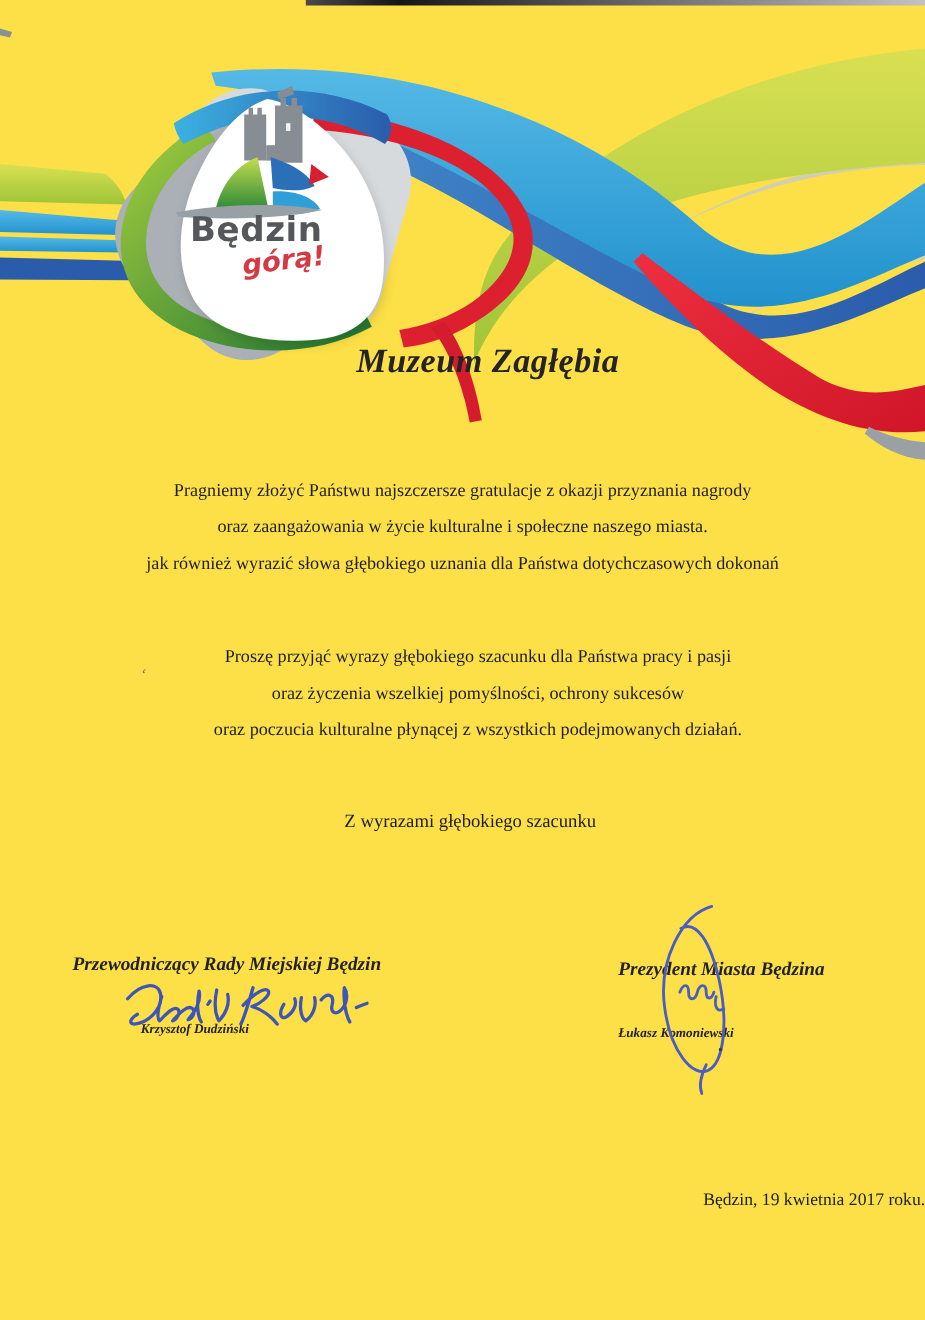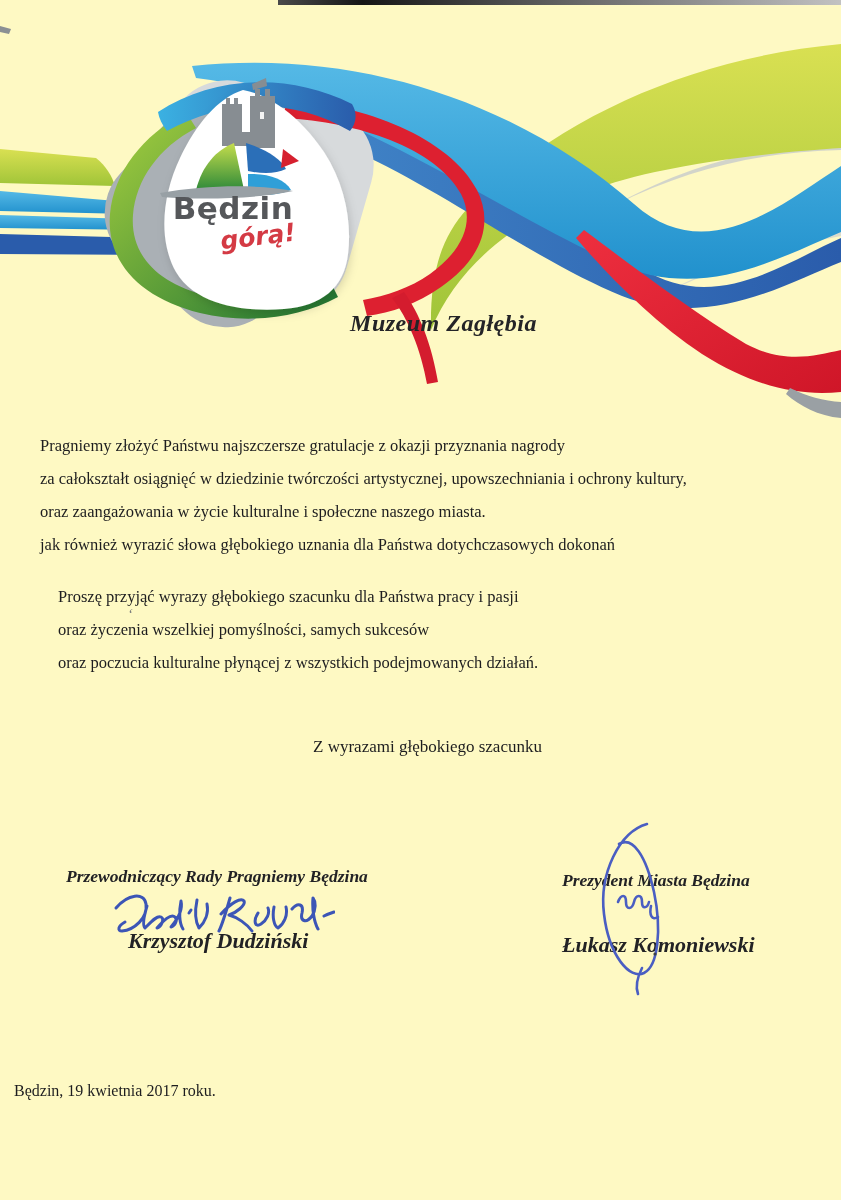--- a/index.html
+++ b/index.html
@@ -1,47 +1,47 @@
 <!DOCTYPE html>
 <html><head>
 <meta charset="utf-8">
 <style>
   html,body{margin:0;padding:0;background:#e8e8e8;}
   .page{
     position:relative; width:841px; height:1200px; margin:0 auto;
-    background:#fef9c3; overflow:hidden;
+    background:#fde047; overflow:hidden;
     font-family:"Liberation Serif", serif; color:#1d1d1f;
   }
   .header-art{position:absolute; top:0; left:0;}
   .recipient-title{
     position:absolute; top:310px; left:0; right:0; text-align:center;
-    padding-left:46px; font-size:24px; font-weight:bold; font-style:italic;
+    padding-left:46px; font-size:31px; font-weight:bold; font-style:italic;
     letter-spacing:.5px; color:#242427;
   }
   .para{position:absolute; line-height:33px; font-size:16.5px;}
-  .para .line{white-space:nowrap;}
+  .para .line{text-align:center; white-space:nowrap;}
   #para1{top:429px; left:40px; right:40px;}
   #para2{top:580px; left:58px; right:30px;}
   .closing-line{
     position:absolute; top:737px; left:0; right:0; text-align:center;
     padding-left:14px; font-size:17px;
   }
   .sig{position:absolute; font-weight:bold; font-style:italic; color:#222225;}
   .sig .role{position:absolute; top:0; left:0; font-size:17.5px; white-space:nowrap;}
-  .sig .name{position:absolute; font-size:22px; white-space:nowrap;}
+  .sig .name{position:absolute; font-size:12px; white-space:nowrap;}
   #sig-left{left:66px; top:866px; width:310px; height:110px;}
   #sig-left .name{top:62px; left:62px;}
   #sig-right{left:560px; top:870px; width:240px; height:110px;}
   #sig-right .role{left:2px;}
   #sig-right .name{top:62px; left:2px;}
   .ink{position:absolute;}
   #ink-left{left:100px; top:888px;}
   #ink-right{left:585px; top:812px;}
   .dateline{
-    position:absolute; top:1082px; left:0; right:0; text-align:left;
+    position:absolute; top:1082px; left:0; right:0; text-align:right;
     padding-left:14px; font-size:16px;
   }
   .stray-mark{
     position:absolute; left:127px; top:606px; font-size:15px;
     font-style:italic; color:#77787a; transform:rotate(8deg);
   }
 </style>
 </head>
 <body>
 
@@ -129,37 +129,36 @@
       </g>
       <text x="233" y="219" text-anchor="middle" font-family="DejaVu Sans, sans-serif" font-size="31" font-weight="bold" letter-spacing="0.5" fill="#55575a">Będzin</text>
       <text x="259" y="245" transform="rotate(-7 259 245)" text-anchor="middle" font-family="DejaVu Sans, sans-serif" font-size="25" font-weight="bold" font-style="italic" fill="#d43a44">górą!</text>
     </g>
   </svg>
 
   <div class="recipient-title">Muzeum Zagłębia</div>
 
   <div id="para1" class="para">
     <div class="line">Pragniemy złożyć Państwu najszczersze gratulacje z okazji przyznania nagrody</div>
-    <div class="line">za całokształt osiągnięć w dziedzinie twórczości artystycznej, upowszechniania i ochrony kultury,</div>
     <div class="line">oraz zaangażowania w życie kulturalne i społeczne naszego miasta.</div>
     <div class="line">jak również wyrazić słowa głębokiego uznania dla Państwa dotychczasowych dokonań</div>
   </div>
 
   <div class="stray-mark">ʻ</div>
 
   <div id="para2" class="para">
     <div class="line">Proszę przyjąć wyrazy głębokiego szacunku dla Państwa pracy i pasji</div>
-    <div class="line">oraz życzenia wszelkiej pomyślności, samych sukcesów</div>
+    <div class="line">oraz życzenia wszelkiej pomyślności, ochrony sukcesów</div>
     <div class="line">oraz poczucia kulturalne płynącej z wszystkich podejmowanych działań.</div>
   </div>
 
   <div class="closing-line">Z wyrazami głębokiego szacunku</div>
 
   <div id="sig-left" class="sig">
-    <div class="role">Przewodniczący Rady Pragniemy Będzina</div>
+    <div class="role">Przewodniczący Rady Miejskiej Będzin</div>
     <div class="name">Krzysztof Dudziński</div>
   </div>
   <svg id="ink-left" class="ink" width="235" height="52" viewBox="0 0 235 52">
     <g fill="none" stroke="#3c55b6" stroke-width="3" stroke-linecap="round" stroke-linejoin="round">
       <path d="M16,20 C28,6 44,4 46,16 C48,30 34,42 22,43 C17,43 18,38 25,34 M47,18 C44,28 42,37 45,40 C51,34 57,27 61,29 C65,31 61,39 57,40 C63,33 71,25 75,29 C78,32 75,38 71,39 C77,32 83,22 81,13 C79,23 79,35 83,41 M89,25 L91,22 M97,12 C95,22 95,33 99,40 C105,34 109,25 107,16"></path>
       <path d="M130,10 C126,24 122,37 119,43 M121,26 C131,15 141,9 144,13 C146,17 136,25 129,27 C137,29 147,36 152,43 M158,25 C153,33 155,40 161,36 C167,32 170,25 168,20 M174,19 C172,29 174,38 178,40 C184,36 188,27 186,19 M192,21 C198,14 204,16 202,25 C200,33 206,36 212,28 C216,22 216,14 213,10 C212,21 214,34 218,41 M224,28 C228,26 231,25 234,24"></path>
     </g>
   </svg>
 
   <div id="sig-right" class="sig">

